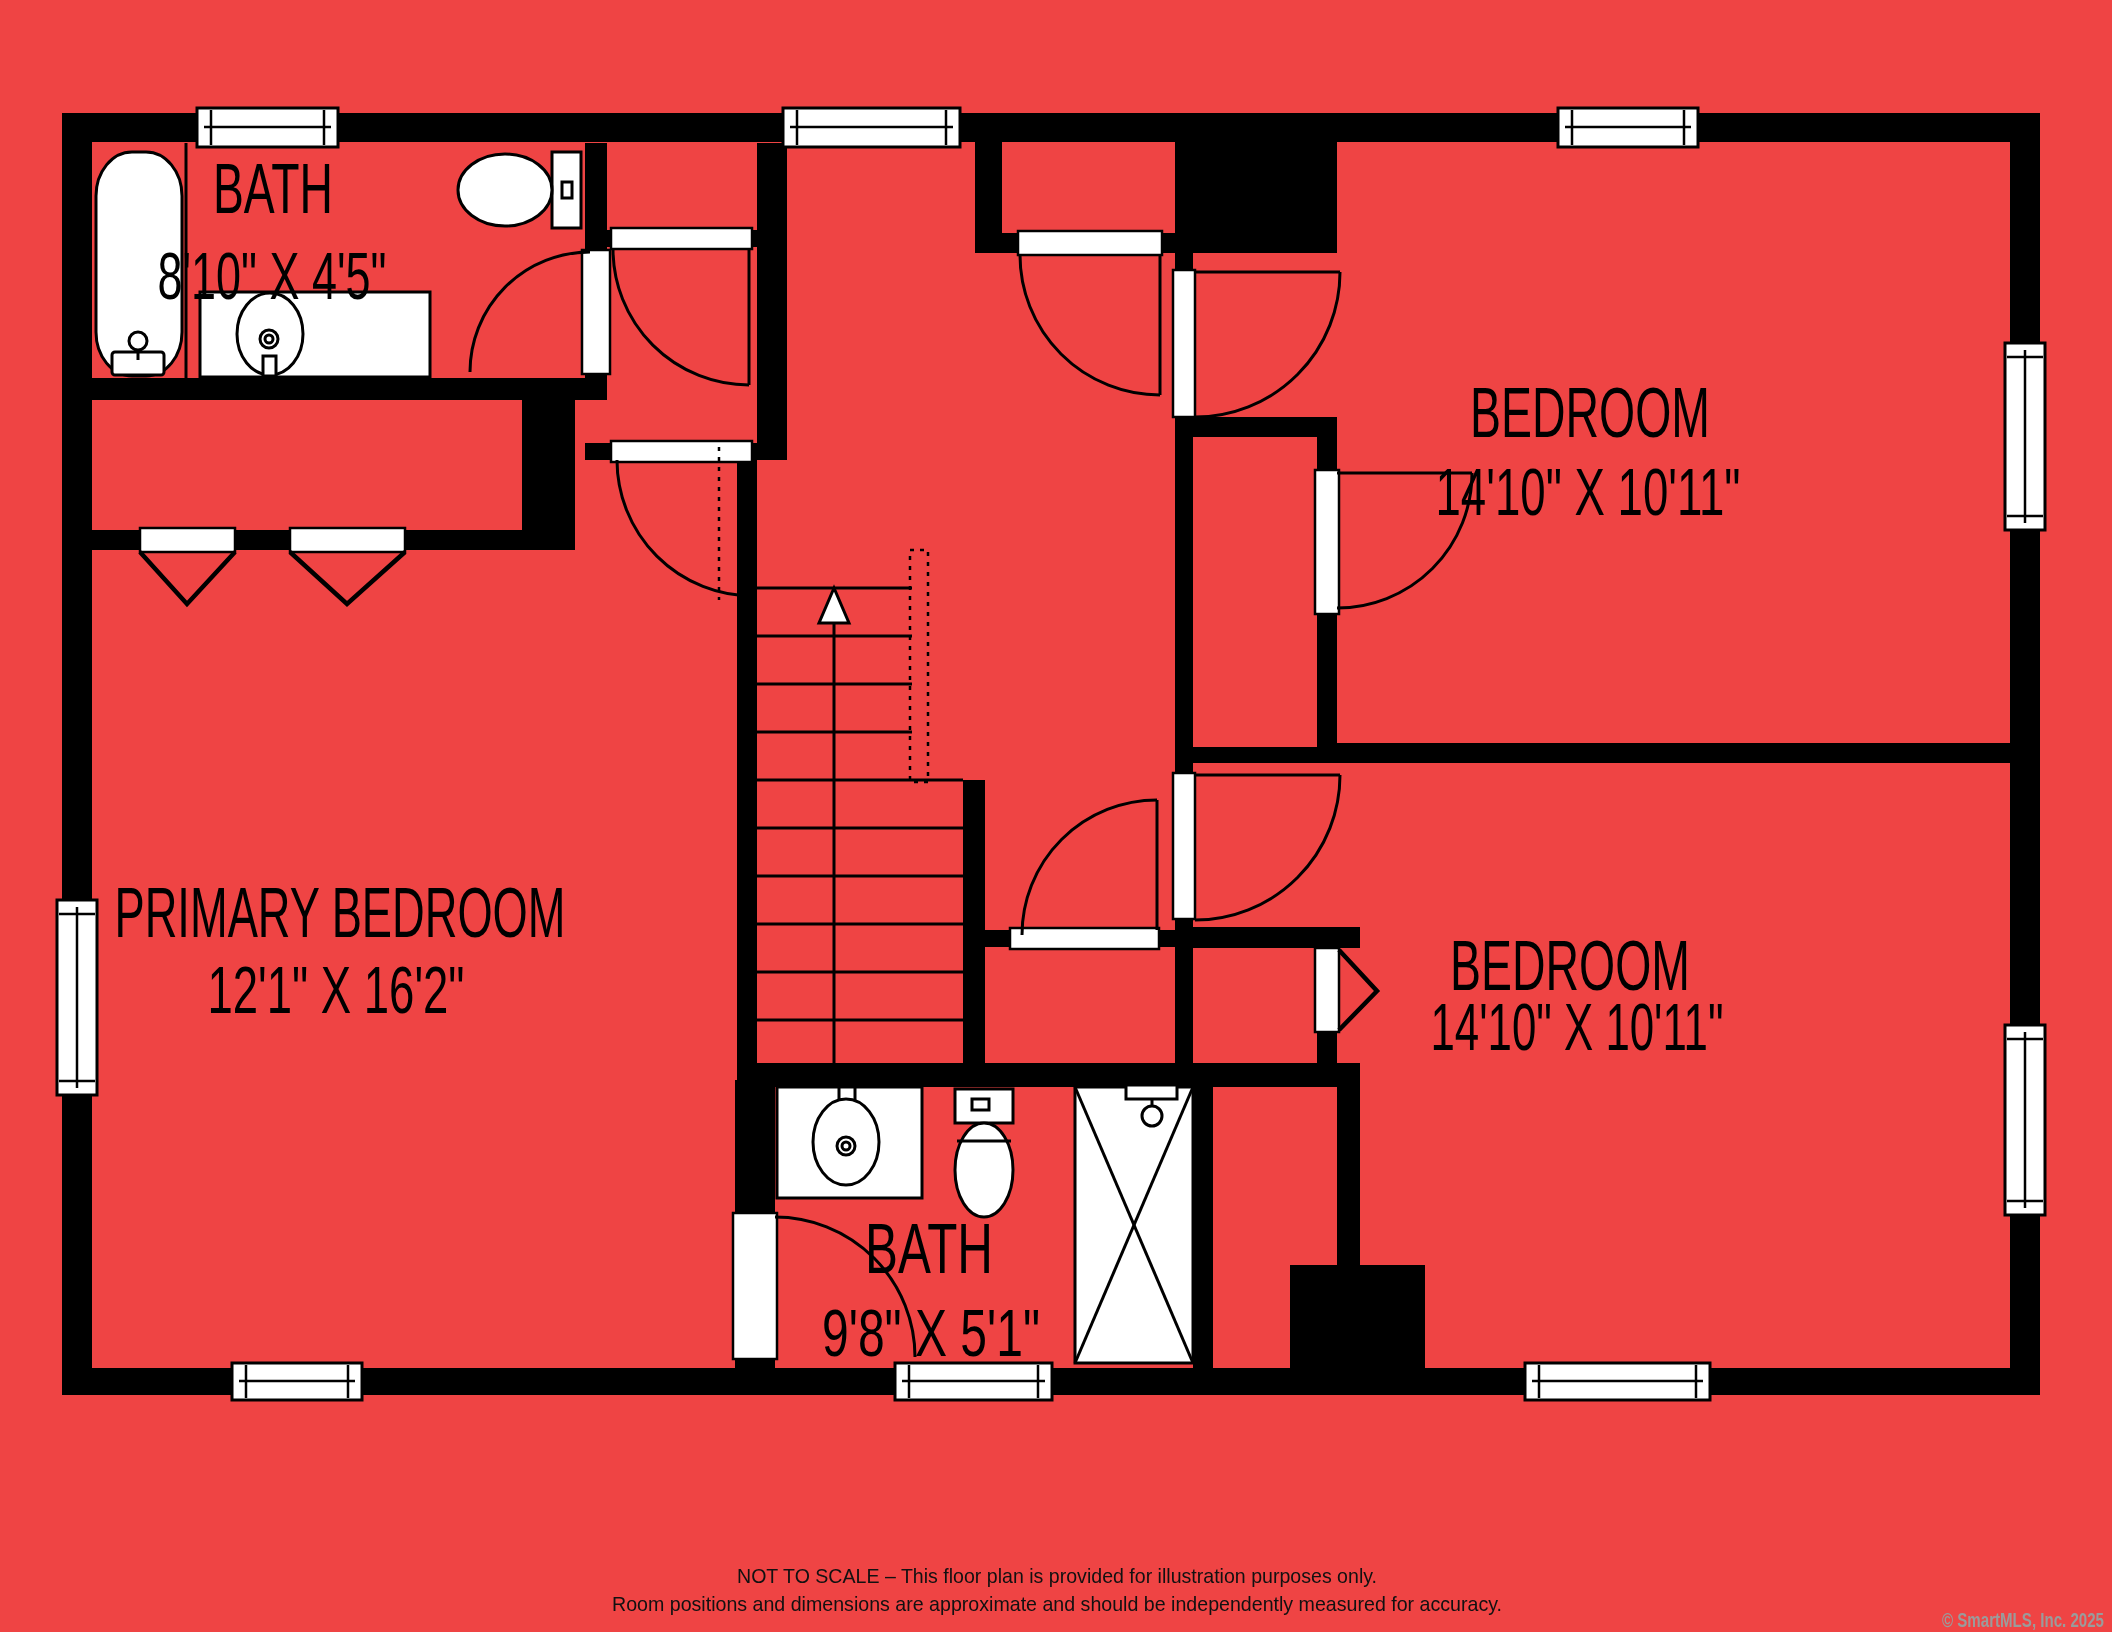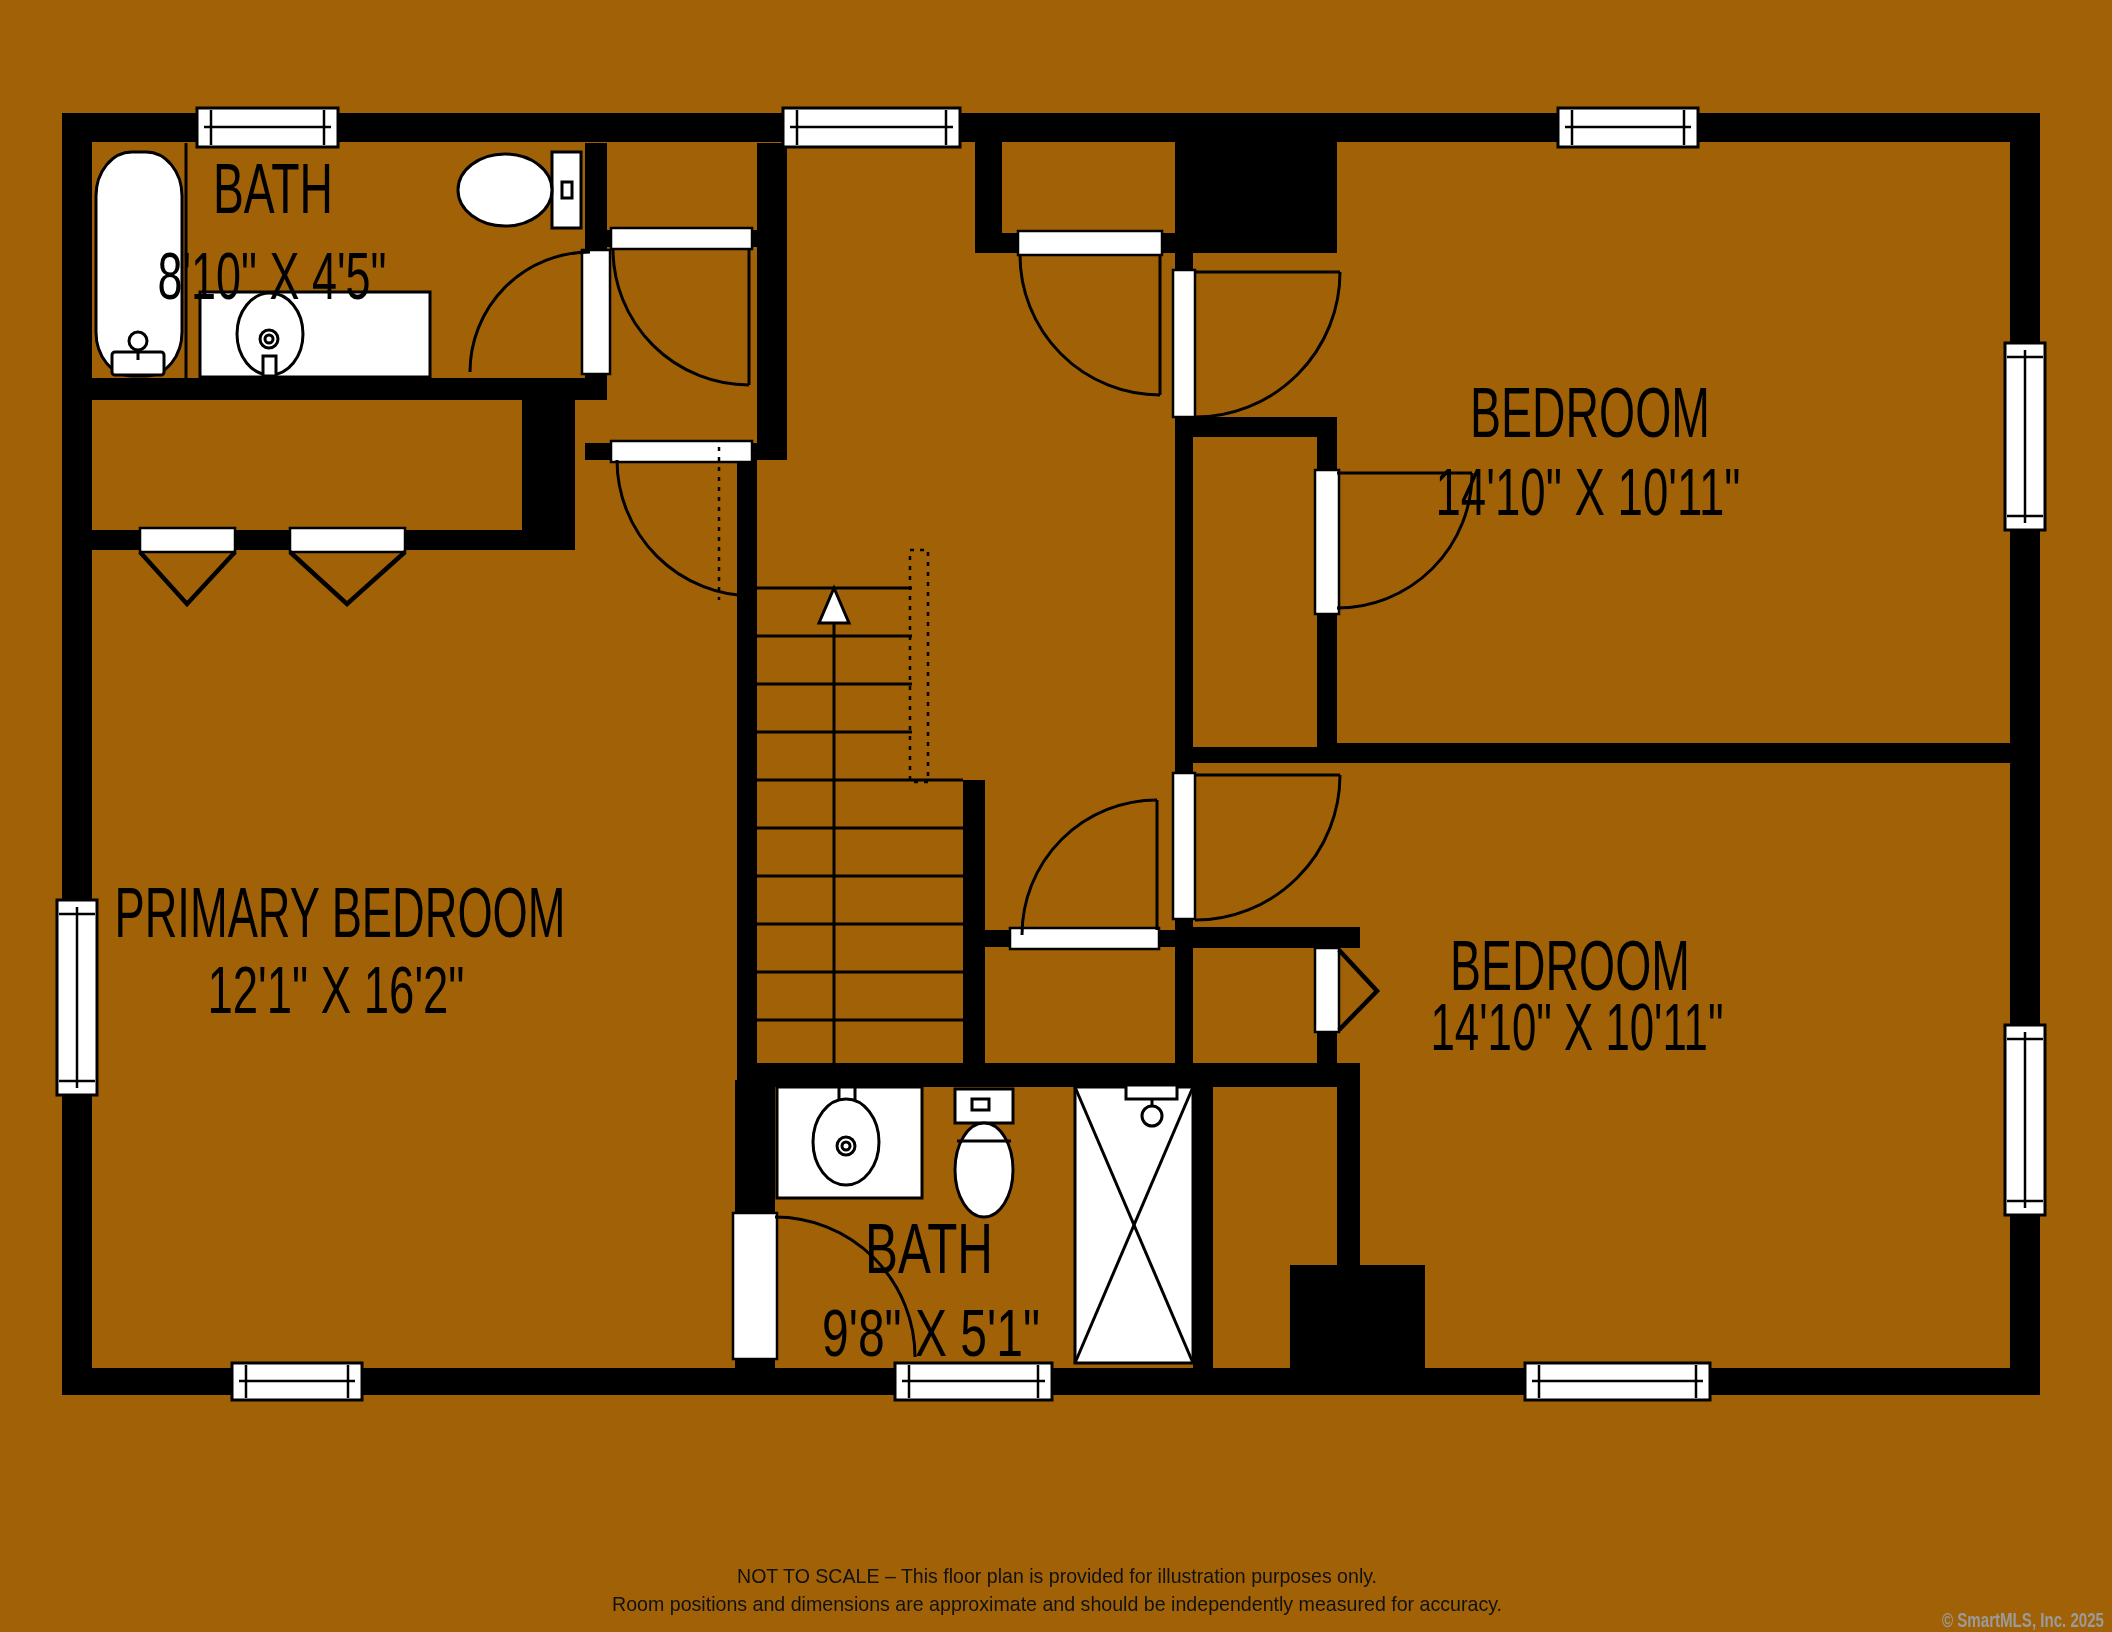--- a/index.html
+++ b/index.html
@@ -1,16 +1,16 @@
 <!DOCTYPE html>
 <html><head>
 <meta charset="utf-8">
 <style>
   html,body{margin:0;padding:0;background:#ffffff;}
-  .canvas{position:relative;width:2112px;height:1632px;background:#a16207;overflow:hidden;
+  .canvas{position:relative;width:2112px;height:1632px;background:#ef4444;overflow:hidden;
           font-family:"Liberation Sans",sans-serif;}
   svg{position:absolute;left:0;top:0;display:block;}
   .wall{fill:#000000;stroke:none;}
   .opening{fill:#ffffff;stroke:#000000;stroke-width:2.5;}
   .winbox{fill:#ffffff;stroke:#000000;stroke-width:3;}
   .winline{stroke:#000000;stroke-width:2.5;}
   .fix{fill:#ffffff;stroke:#000000;stroke-width:3;}
   .fixline{fill:none;stroke:#000000;stroke-width:3;}
   .arc{fill:none;stroke:#000000;stroke-width:3;}
   .leaf{stroke:#000000;stroke-width:3;}

